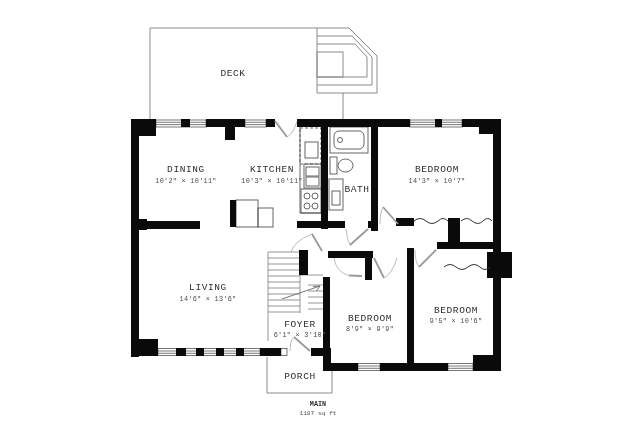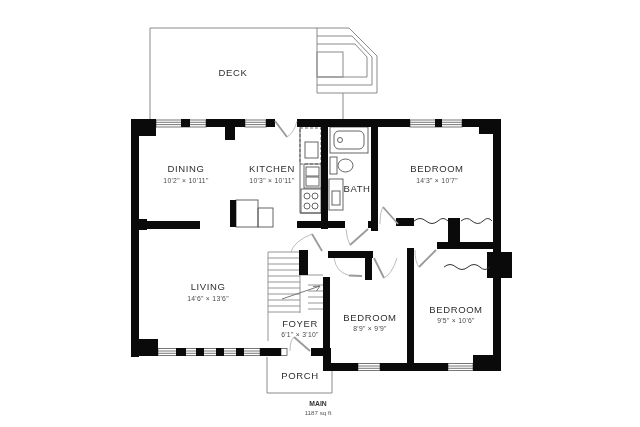--- a/index.html
+++ b/index.html
@@ -1,16 +1,16 @@
 <!DOCTYPE html>
 <html><head>
 <meta charset="utf-8">
 <style>
   html,body{margin:0;padding:0;background:#ffffff;}
-  .stage{width:640px;height:427px;background:#fff;position:relative;font-family:Liberation Sans, sans-serif;}
+  .stage{width:640px;height:427px;background:#fff;position:relative;font-family:Liberation Mono, monospace;}
   svg{display:block;}
   text{fill:#2e2e2e;}
   .room-name{font-size:9.5px;letter-spacing:.6px;fill:#2e2e2e;}
   .room-dims{font-size:6.8px;letter-spacing:.3px;fill:#4a4a4a;}
   .footer-name{font-size:6.8px;font-weight:bold;fill:#333;}
   .footer-area{font-size:6.2px;fill:#555;}
 </style>
 </head>
 <body>
 

